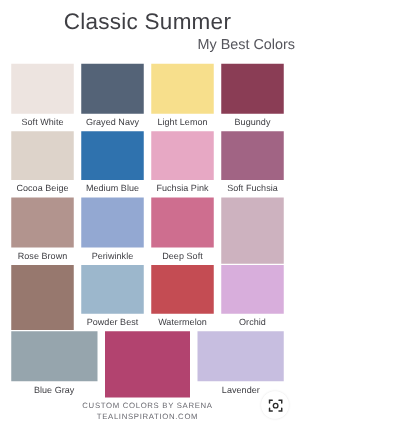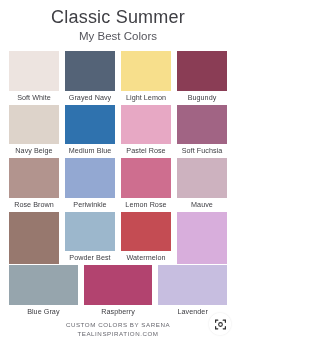--- a/index.html
+++ b/index.html
@@ -35,20 +35,21 @@
     letter-spacing: 0.2px;
     line-height: 21px;
     margin: 0;
   }
   #subtitle {
     font-size: 11.5px;
     font-weight: 400;
     color: #55555c;
     line-height: 14px;
     margin: 1px 0 4px 0;
+    text-align: right;
   }
   #swatch-grid {
     flex: 1 1 auto;
     display: flex;
     flex-direction: column;
     padding: 0 9px;
     box-sizing: border-box;
   }
   .swatch-row {
     display: flex;
@@ -134,77 +135,76 @@
           <div class="swatch-label">Light Lemon</div>
         </div>
         <div class="swatch-cell">
           <div class="swatch-chip" style="background: rgb(138, 61, 85);"></div>
           <div class="swatch-label">Bugundy</div>
         </div>
       </div>
       <div class="swatch-row">
         <div class="swatch-cell">
           <div class="swatch-chip" style="background: rgb(221, 211, 202);"></div>
-          <div class="swatch-label">Navy Beige</div>
+          <div class="swatch-label">Cocoa Beige</div>
         </div>
         <div class="swatch-cell">
           <div class="swatch-chip" style="background: rgb(47, 114, 174);"></div>
           <div class="swatch-label">Medium Blue</div>
         </div>
         <div class="swatch-cell">
           <div class="swatch-chip" style="background: rgb(231, 168, 196);"></div>
-          <div class="swatch-label">Pastel Rose</div>
+          <div class="swatch-label">Fuchsia Pink</div>
         </div>
         <div class="swatch-cell">
           <div class="swatch-chip" style="background: rgb(161, 100, 132);"></div>
           <div class="swatch-label">Soft Fuchsia</div>
         </div>
       </div>
       <div class="swatch-row">
         <div class="swatch-cell">
           <div class="swatch-chip" style="background: rgb(178, 148, 142);"></div>
           <div class="swatch-label">Rose Brown</div>
         </div>
         <div class="swatch-cell">
           <div class="swatch-chip" style="background: rgb(147, 168, 210);"></div>
           <div class="swatch-label">Periwinkle</div>
         </div>
         <div class="swatch-cell">
           <div class="swatch-chip" style="background: rgb(206, 110, 143);"></div>
-          <div class="swatch-label">Lemon Rose</div>
+          <div class="swatch-label">Deep Soft</div>
         </div>
         <div class="swatch-cell">
           <div class="swatch-chip" style="background: rgb(205, 178, 191);"></div>
-          <div class="swatch-label">Mauve</div>
         </div>
       </div>
       <div class="swatch-row">
         <div class="swatch-cell">
           <div class="swatch-chip" style="background: rgb(151, 120, 110);"></div>
         </div>
         <div class="swatch-cell">
           <div class="swatch-chip" style="background: rgb(156, 183, 204);"></div>
           <div class="swatch-label">Powder Best</div>
         </div>
         <div class="swatch-cell">
           <div class="swatch-chip" style="background: rgb(196, 76, 83);"></div>
           <div class="swatch-label">Watermelon</div>
         </div>
         <div class="swatch-cell">
           <div class="swatch-chip" style="background: rgb(216, 174, 220);"></div>
+          <div class="swatch-label">Orchid</div>
         </div>
       </div>
       <div class="swatch-row">
         <div class="swatch-cell">
           <div class="swatch-chip" style="background: rgb(150, 165, 173);"></div>
           <div class="swatch-label">Blue Gray</div>
         </div>
         <div class="swatch-cell">
           <div class="swatch-chip" style="background: rgb(178, 67, 111);"></div>
-          <div class="swatch-label">Raspberry</div>
         </div>
         <div class="swatch-cell">
           <div class="swatch-chip" style="background: rgb(199, 190, 224);"></div>
           <div class="swatch-label">Lavender</div>
         </div>
       </div>
     </div>
 
   <div id="footer">
     <div class="footer-line">CUSTOM COLORS BY SARENA</div>

